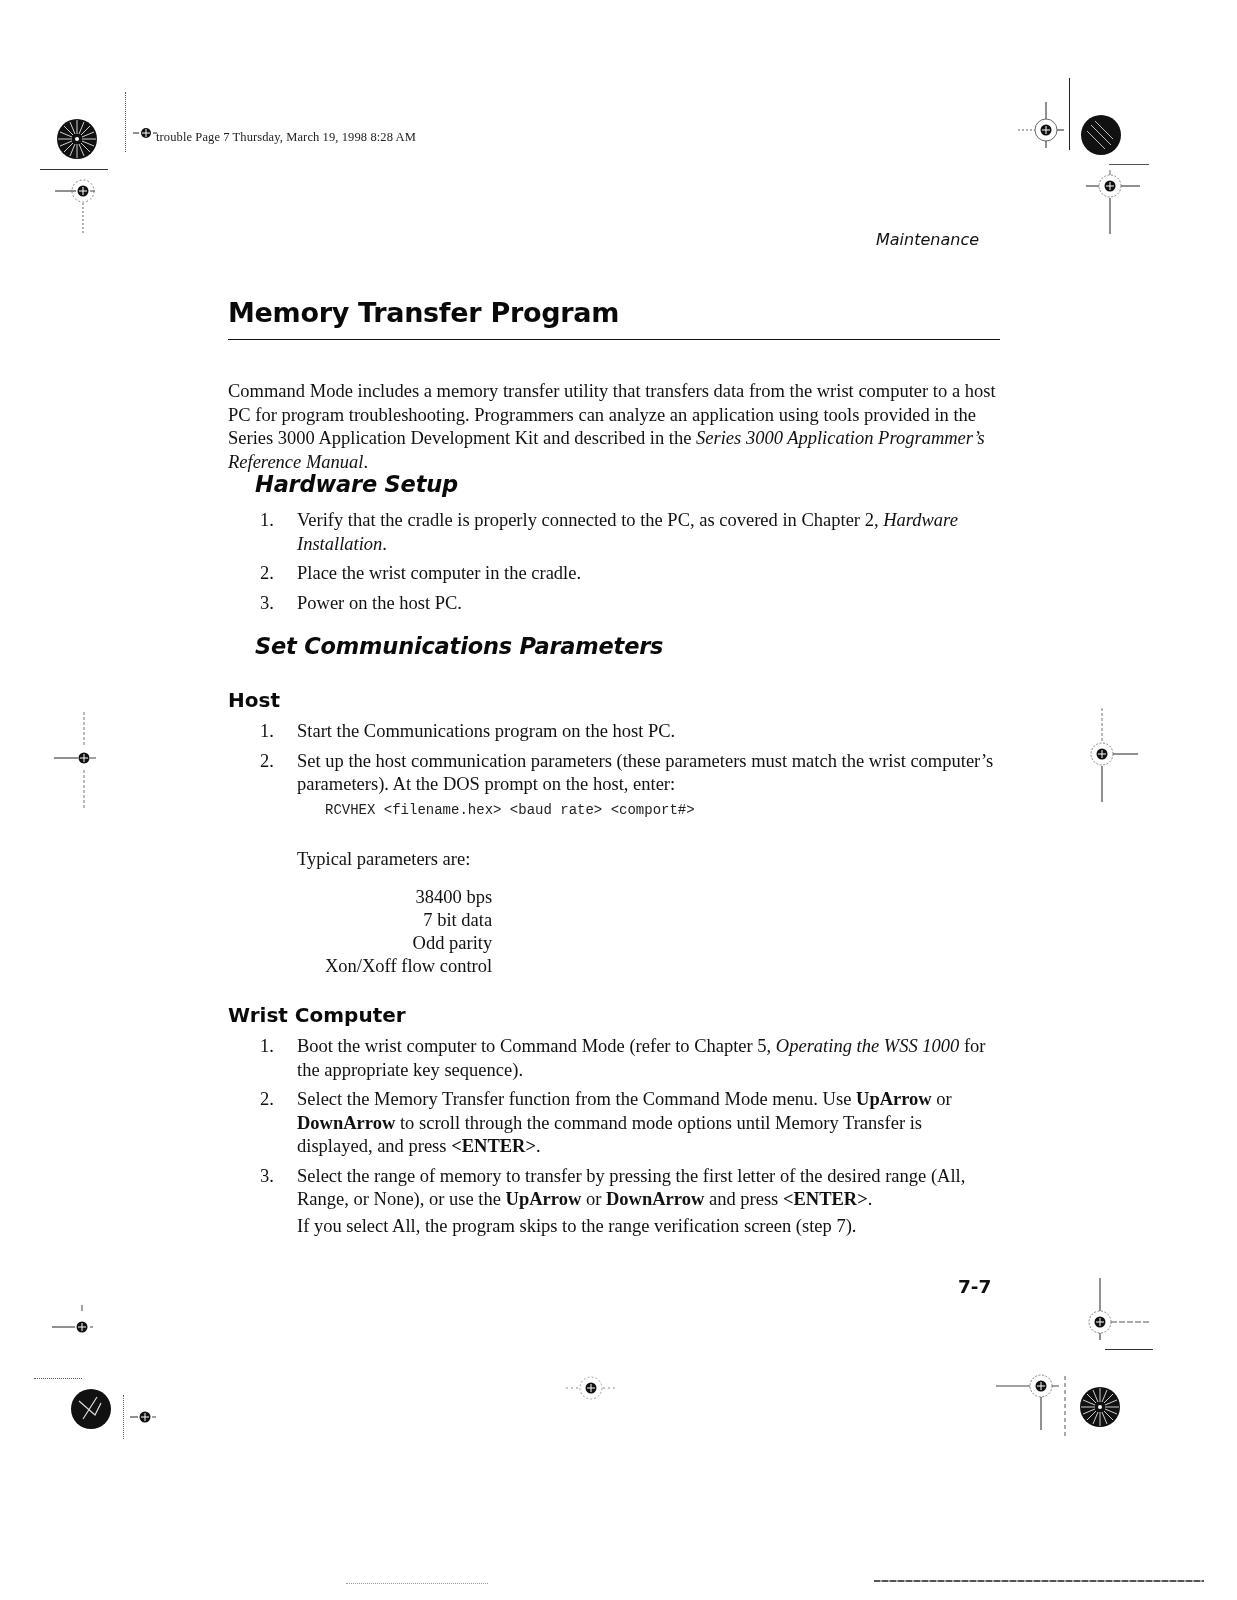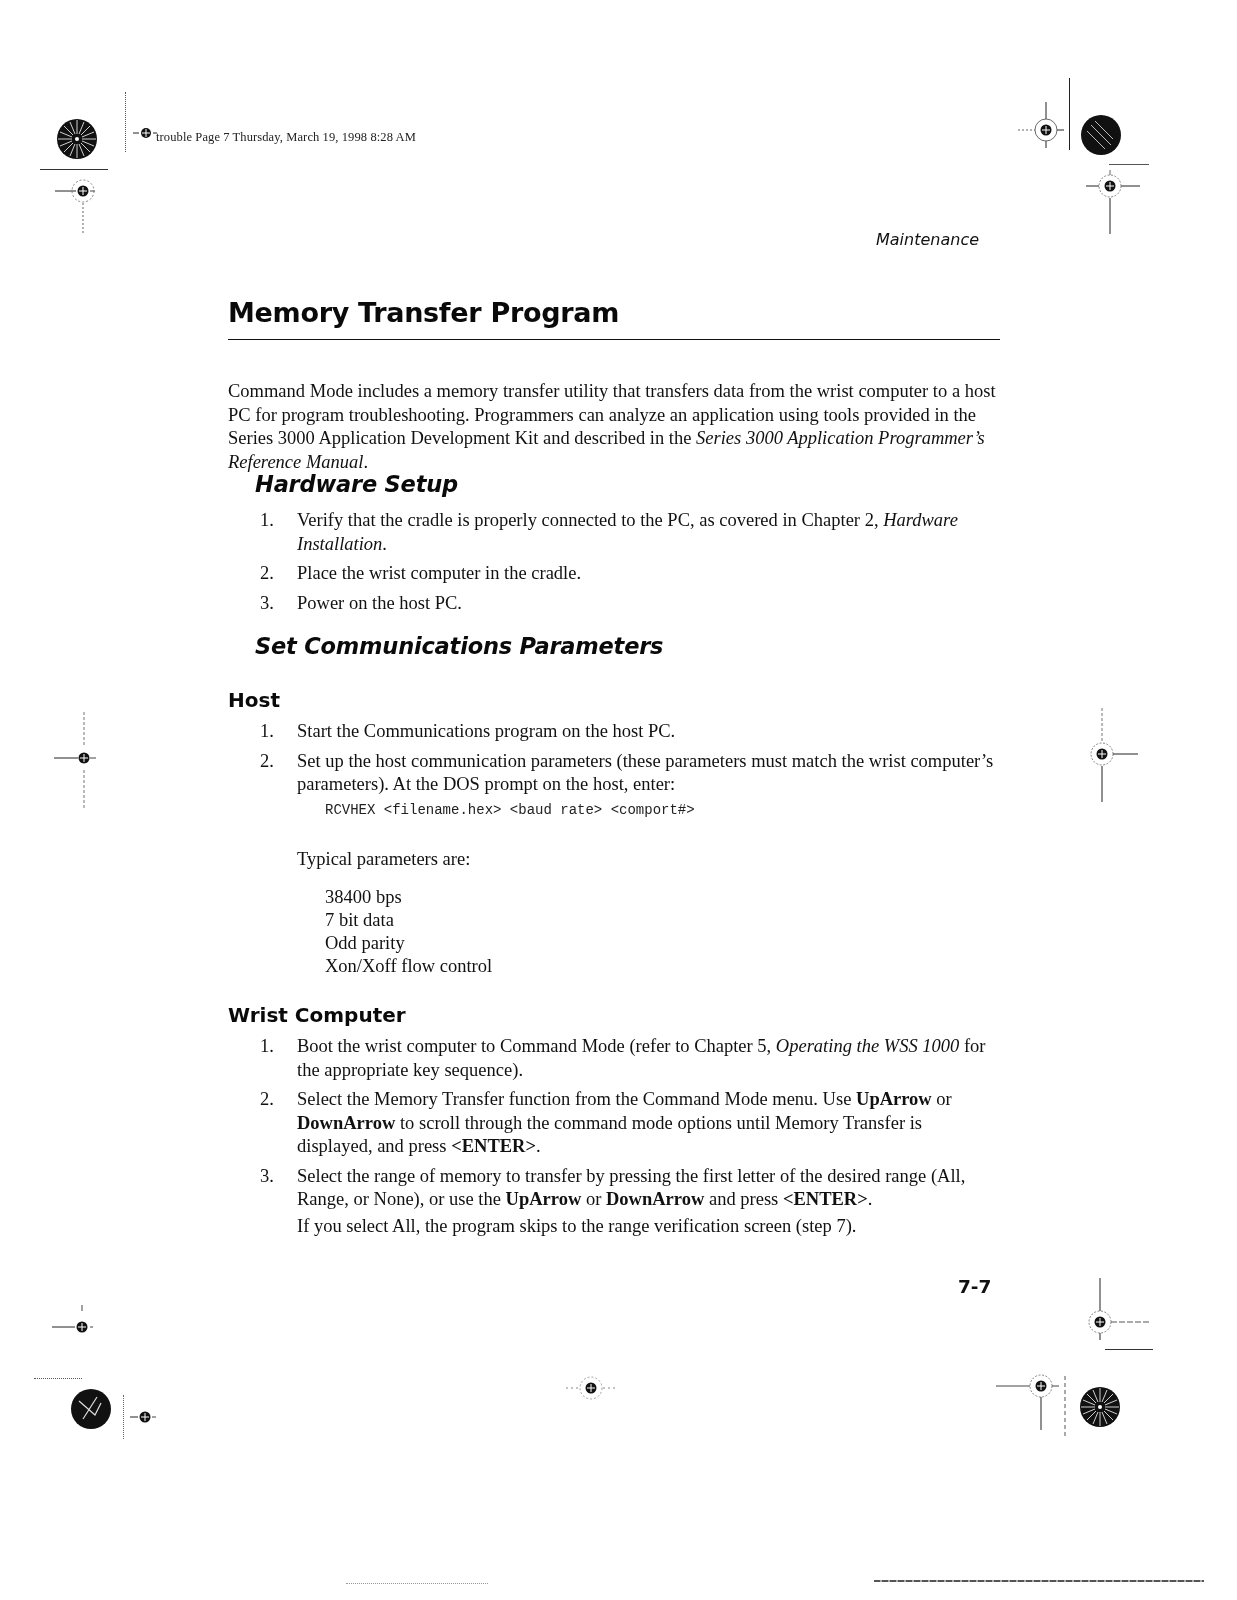--- a/index.html
+++ b/index.html
@@ -23,21 +23,21 @@
 
   .ol { left: 260px; width: 740px; }
   .li { position: relative; padding-left: 37px; margin-bottom: 6px; }
   .li .num { position: absolute; left: 0; top: 0; }
   .bold { font-weight: bold; }
   .it { font-style: italic; }
 
   .code { left: 325px; top: 802px; font-size: 14px; color: #222; text-align: center; }
   .typical { left: 297px; top: 848px; }
   .params { left: 325px; top: 886px; line-height: 23px; }
-  .params div { height: 23px; }
+  .params div { height: 23px; text-align: right; }
 
   .page-num { left: 958px; top: 1276px; font-size: 18.5px; font-weight: bold; color: #111; }
 
   
   .mark svg { display: block; overflow: visible; }
 </style>
 </head>
 <body>
 
 <div class="abs mark" style="left:56px;top:118px;">

